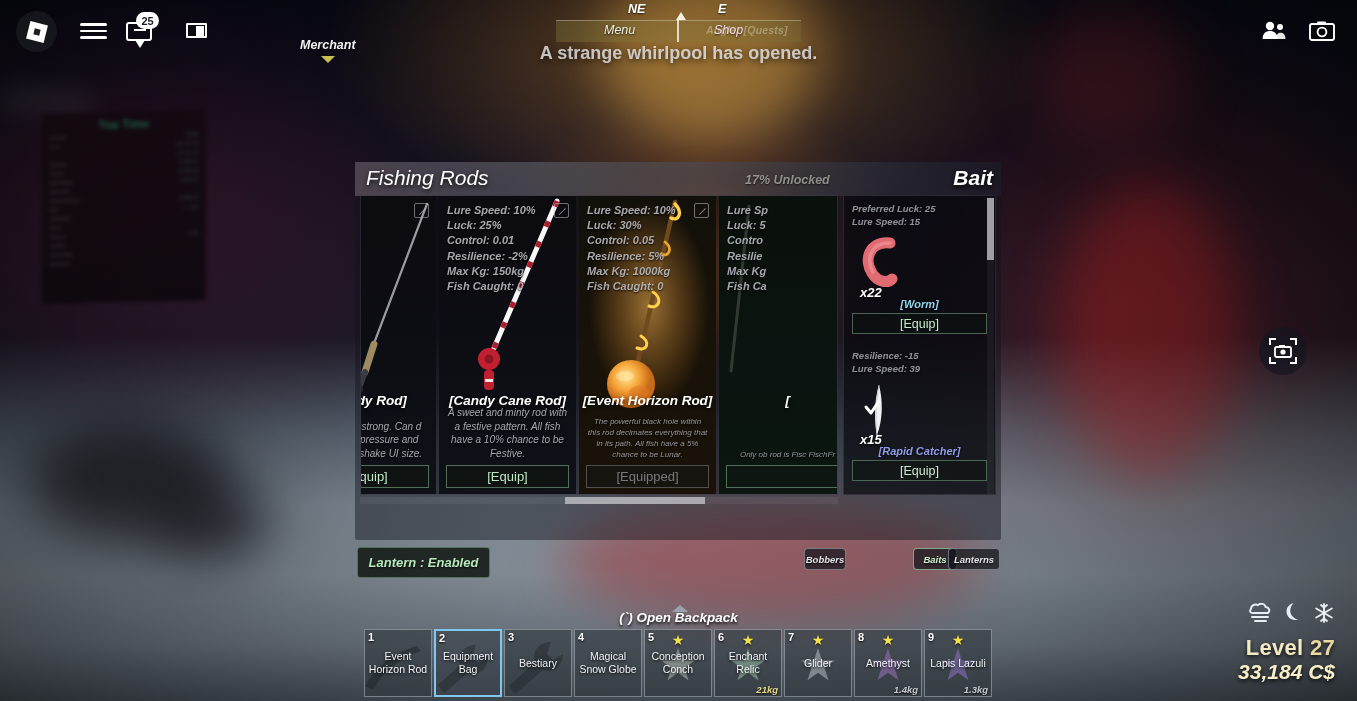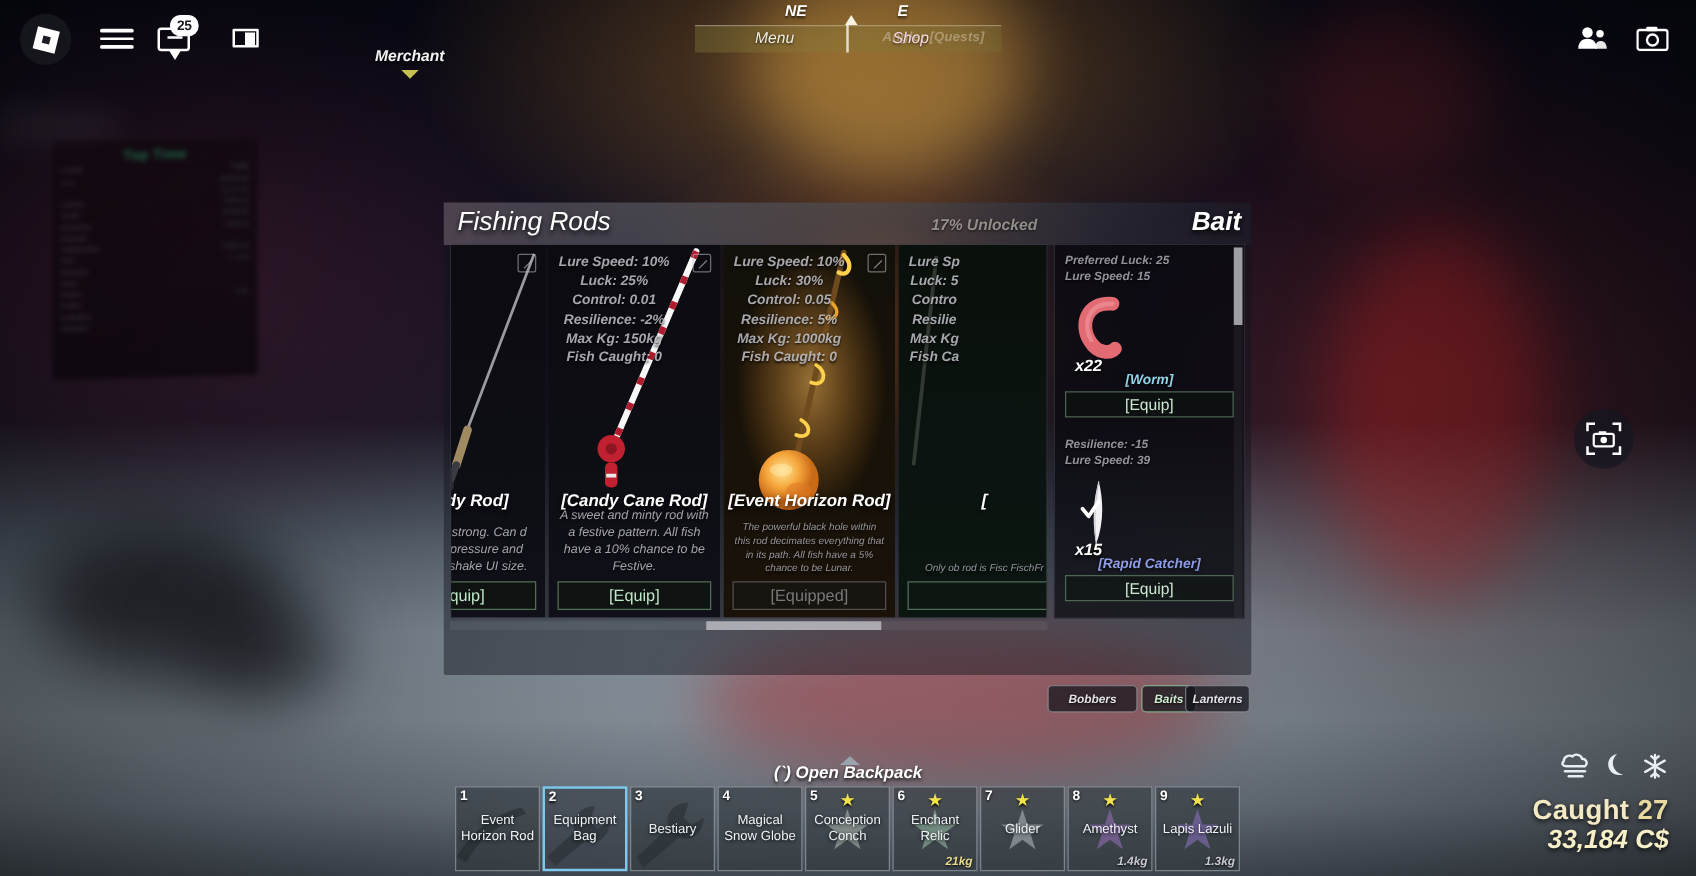--- a/index.html
+++ b/index.html
@@ -230,21 +230,20 @@
   }
   .rod-stats {
     position: absolute; left: 8px; top: 7px; z-index: 3;
   }
   .rod-stats div {
     font-size: 11px; font-style: italic; font-weight: bold;
     color: rgba(206,206,214,0.80);
     line-height: 15.2px;
     white-space: nowrap;
     text-shadow: 0 1px 2px rgba(0,0,0,.9);
-    text-align: center;
   }
   .edit-icon {
     position: absolute; right: 7px; top: 7px; z-index: 4;
     width: 15px; height: 15px;
     border: 1.4px solid rgba(190,190,200,0.55);
     border-radius: 2px;
   }
   .edit-icon::after {
     content: ""; position: absolute; left: 3px; top: 7px;
     width: 9px; height: 1.4px; background: rgba(190,190,200,0.65);
@@ -585,20 +584,21 @@
     </div>
     <div class="compass-bar">
       <div class="lbl" style="left:48px;color:#efeee2;">Menu</div>
       <div class="lbl" style="left:158px;color:#ffd9e6;">Shop</div>
     </div>
     <div class="compass-needle"></div>
     <div class="compass-tick"></div>
   </div>
   <div class="quest-ghost">Angler [Quests]</div>
 
+  <div class="announce">A strange whirlpool has opened.</div>
 
   <div class="panel">
     <div class="panel-header"></div>
     <div class="panel-title">Fishing Rods</div>
     <div class="panel-unlocked">17% Unlocked</div>
     <div class="panel-title-right">Bait</div>
 
     <div class="rods-area">
       <div class="rods-track">
 
@@ -755,21 +755,22 @@
 
       <div class="bait-item">
         
       </div>
 
       <div class="vscroll-track"></div>
       <div class="vscroll-thumb"></div>
     </div>
   </div>
 
-  <div class="cat-btn" style="left:838px;width:72px;">Bobbers</div>
+  <div class="lantern-btn">Lantern : Enabled</div>
+  <div class="cat-btn" style="left:804px;width:42px;">Bobbers</div>
   <div class="cat-btn active" style="left:913px;width:44px;">Baits</div>
   <div class="cat-btn" style="left:948px;width:52px;">Lanterns</div>
 
   <div class="backpack-arrow"></div>
   <div class="backpack-label">(`) Open Backpack</div>
 
   <div class="hotbar">
 
     <div class="slot">
       <div class="silhouette">
@@ -874,18 +875,18 @@
         <line x1="3.2" y1="15.5" x2="18.8" y2="6.5"></line>
         <line x1="11" y1="5.5" x2="8" y2="3"></line>
           <line x1="11" y1="5.5" x2="14" y2="3"></line>
         <line x1="11" y1="16.5" x2="8" y2="19"></line>
           <line x1="11" y1="16.5" x2="14" y2="19"></line>
       </g>
     </svg>
   </div>
 
   <div class="level-line">
-    <span>Caught</span>
+    <span>Level</span>
     <span class="num">27</span>
   </div>
   <div class="cash-line">33,184 C$</div>
 
 </div>
 
 </body></html>

